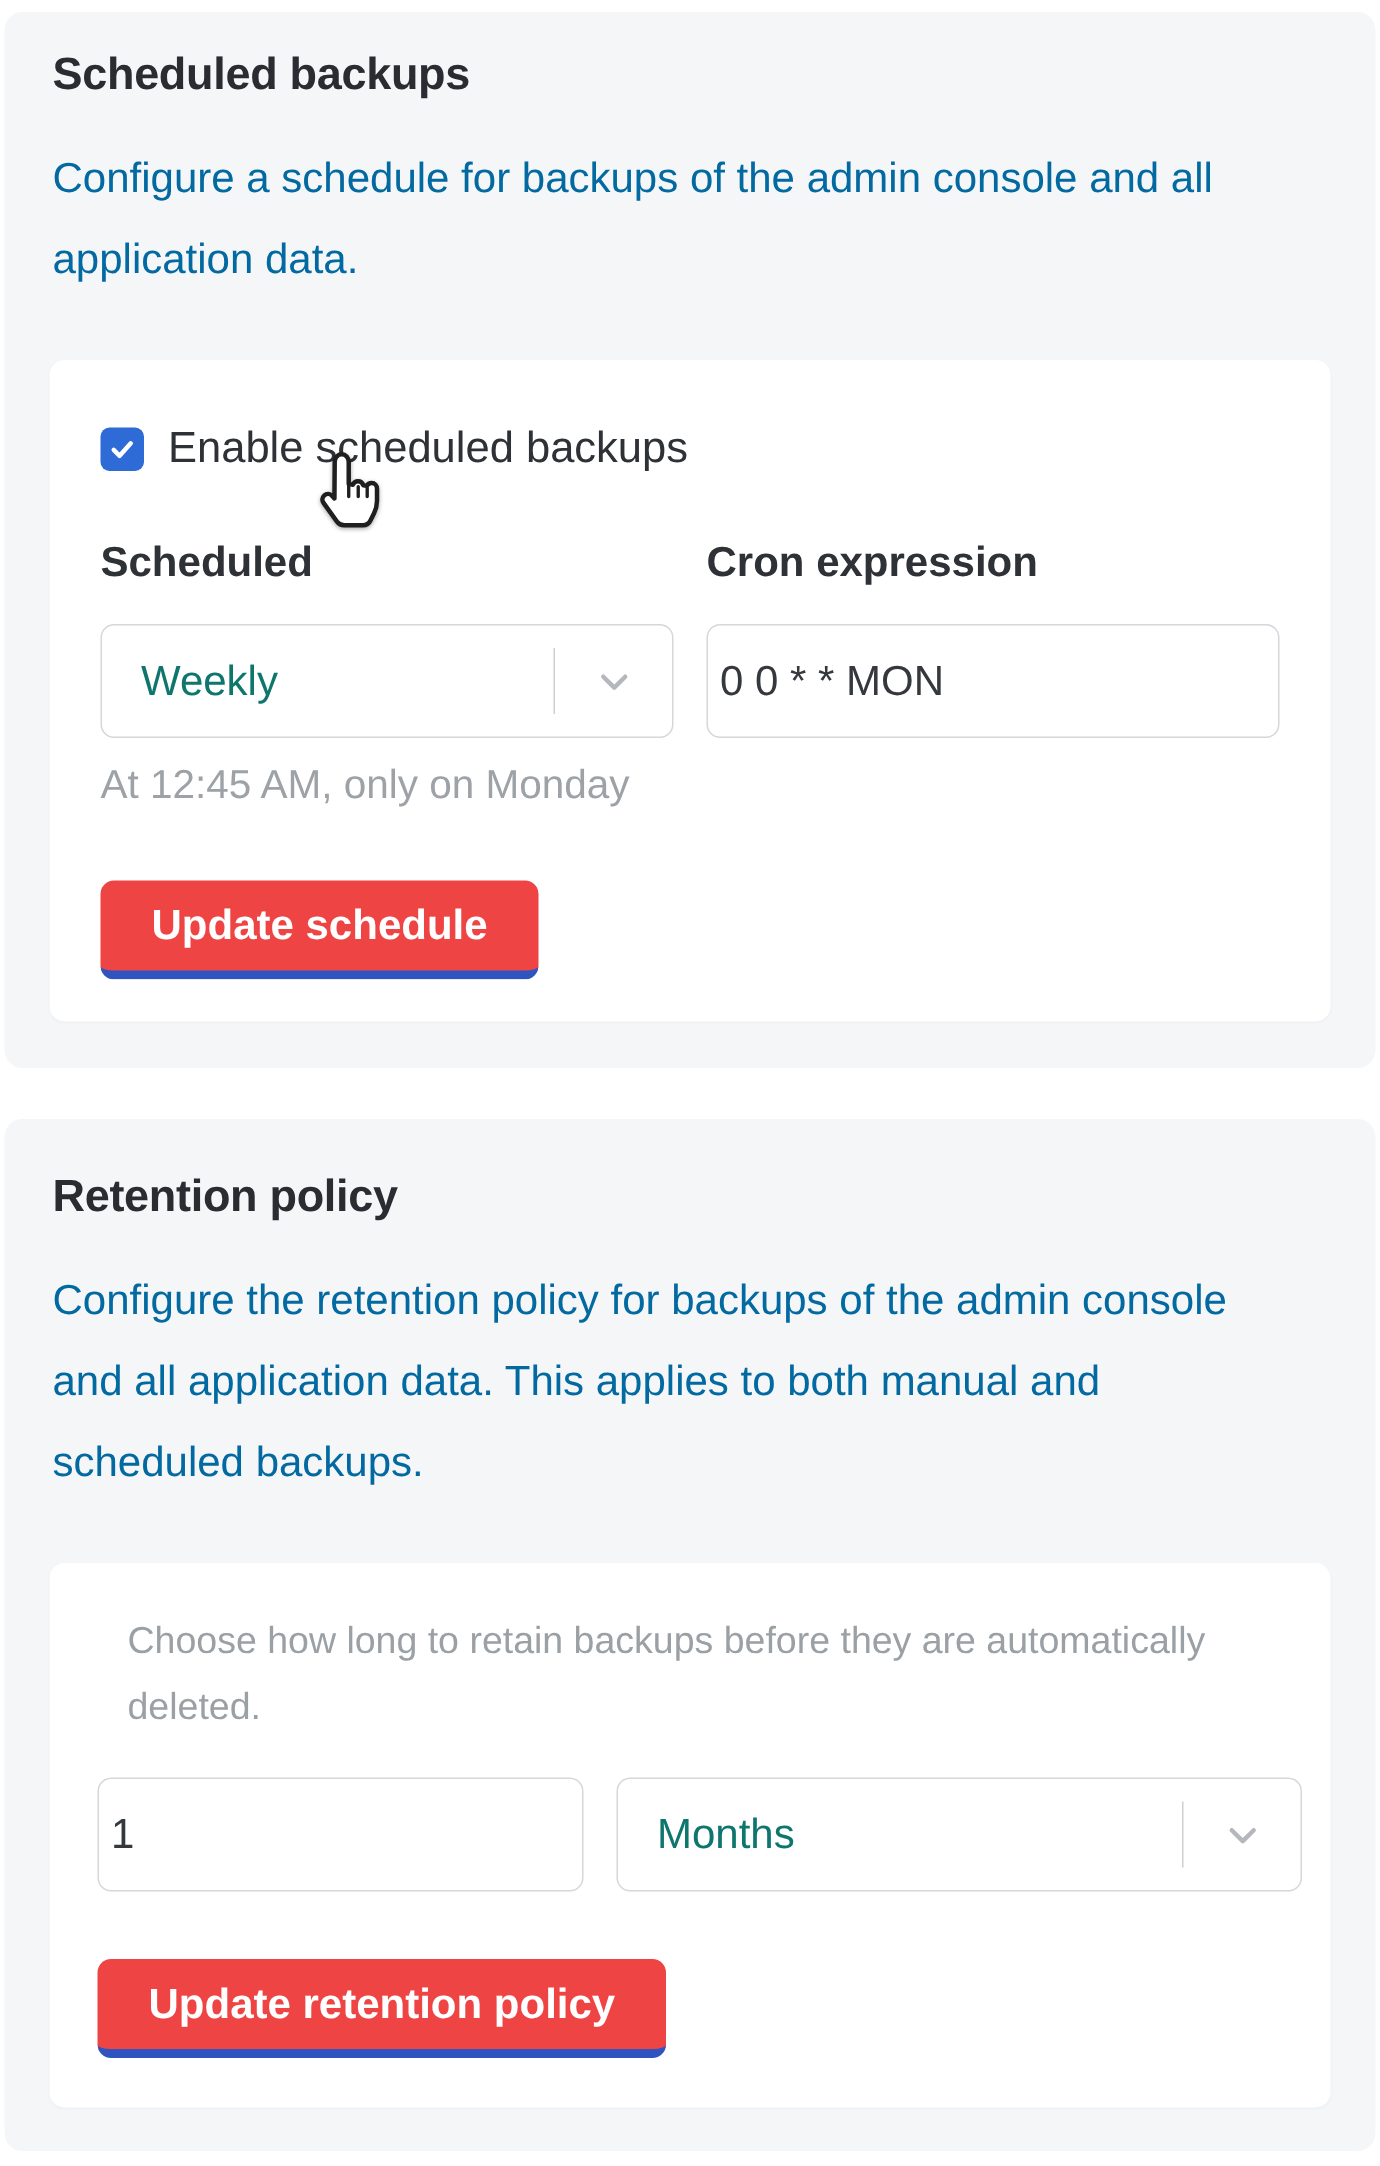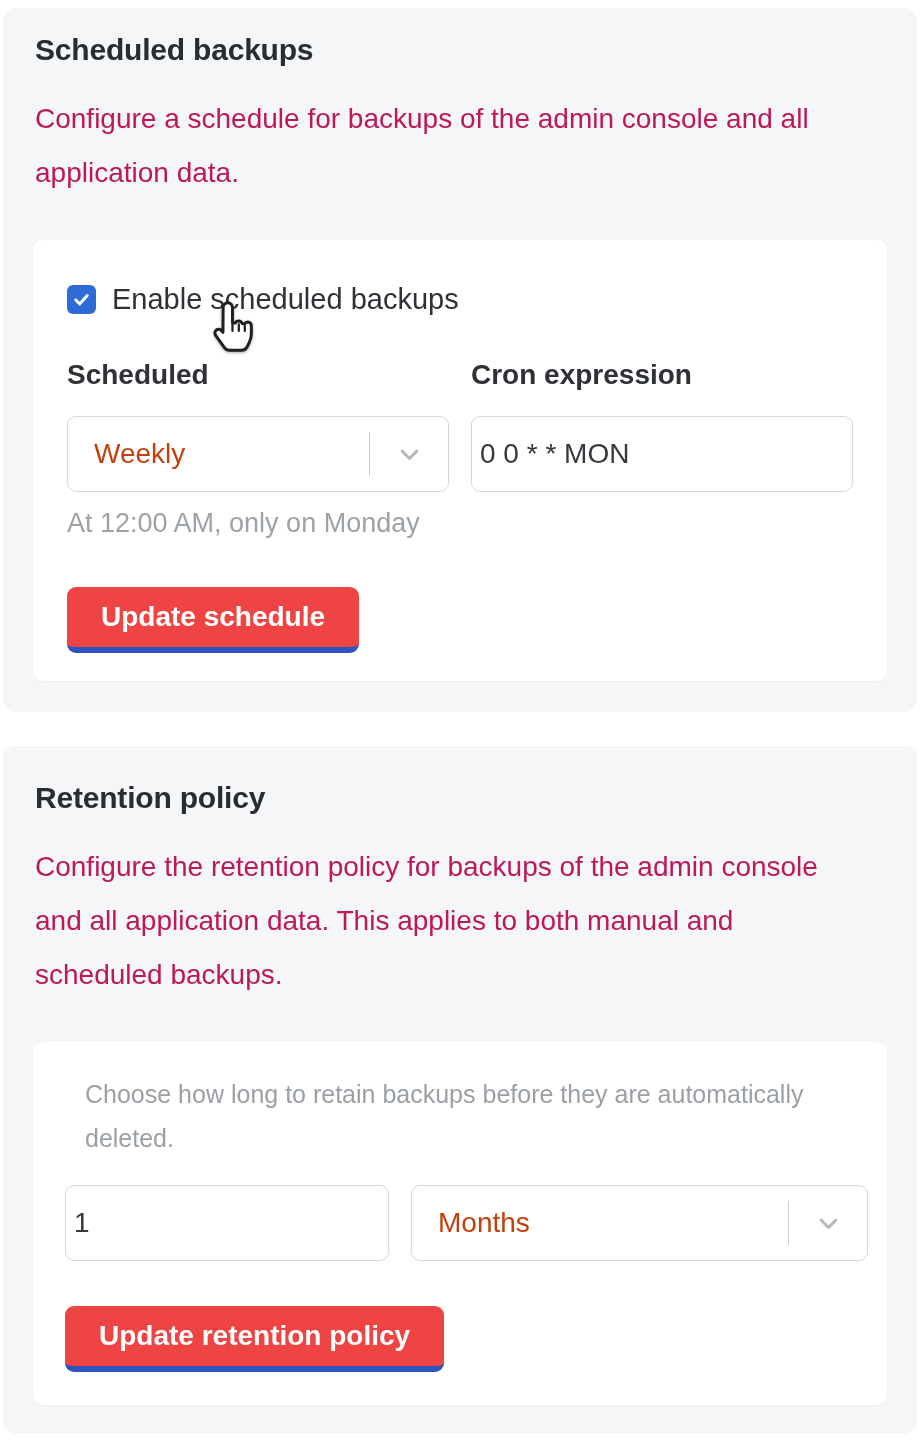--- a/index.html
+++ b/index.html
@@ -15,21 +15,21 @@
     margin:0 3px;
   }
   .panel--scheduled { margin-top:8px; padding:24px 30px 31px 30px; }
   .panel--retention { margin-top:34px; margin-bottom:2px; padding:34px 30px 29px 30px; }
 
   .section-title {
     font-size:30px; font-weight:bold; color:#292c31;
     margin:0 0 0 2px; line-height:36px; letter-spacing:-0.2px;
   }
   .section-desc {
-    font-size:28px; color:#be185d; line-height:54px;
+    font-size:28px; color:#0369a1; line-height:54px;
     margin:24px 0 40px 2px;
   }
   .panel--scheduled .section-desc { max-width:810px; }
   .panel--retention .section-desc { max-width:830px; }
 
   .card {
     background:#ffffff;
     border-radius:10px;
     box-shadow:0 1px 2px rgba(30,40,60,0.03);
   }
@@ -57,21 +57,21 @@
   .fields { display:grid; grid-template-columns:1fr 1fr; column-gap:22px; margin-top:47px; }
   .field-label { font-size:28px; font-weight:bold; color:#2e3136; line-height:28px; margin:0 0 27px 0; }
 
   .control {
     height:76px; box-sizing:border-box; width:100%;
     background:#ffffff; border:1px solid #d4d7db; border-radius:9px;
     display:flex; align-items:center;
     font-size:28px; color:#35383c;
   }
   .select { justify-content:space-between; padding-left:26px; cursor:pointer; }
-  .select-text { font-size:28px; color:#c2410c; }
+  .select-text { font-size:28px; color:#0f766e; }
   .select-end { display:flex; align-items:stretch; align-self:stretch; }
   .select-divider { width:1px; background:#ccd0d4; margin:15px 0; }
   .chevron-box { width:78px; display:flex; align-items:center; justify-content:center; }
   .chevron-box svg { width:27px; height:27px; display:block; }
 
   input.control { padding:0 20px 0 8px; outline:none; font-family:inherit; }
 
   .helper { font-size:27px; color:#9da2a7; line-height:27px; margin-top:18px; }
 
   .btn {
@@ -124,21 +124,21 @@
           <span class="select-text">Weekly</span>
           <span class="select-end">
             <span class="select-divider"></span>
             <span class="chevron-box">
               <svg viewBox="0 0 24 24" aria-hidden="true">
                 <path d="M5.5 9 L12 15.5 L18.5 9" fill="none" stroke="#b4b8bd" stroke-width="2.6" stroke-linecap="round" stroke-linejoin="round"></path>
               </svg>
             </span>
           </span>
         </div>
-        <div class="helper">At 12:00 AM, only on Monday</div>
+        <div class="helper">At 12:45 AM, only on Monday</div>
       </div>
 
       <div class="field">
         <div class="field-label">Cron expression</div>
         <input class="control" type="text" value="0 0 * * MON" style="">
       </div>
     </div>
 
     <button class="btn btn--schedule">Update schedule</button>
   </div>

